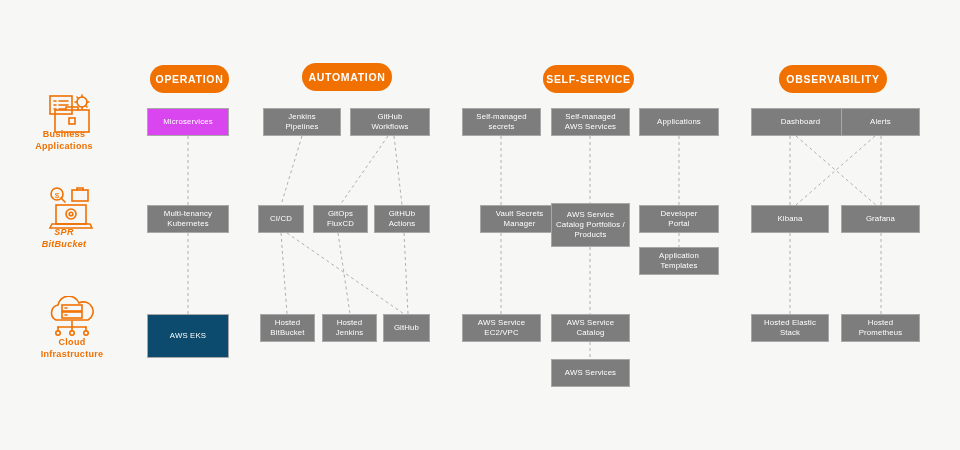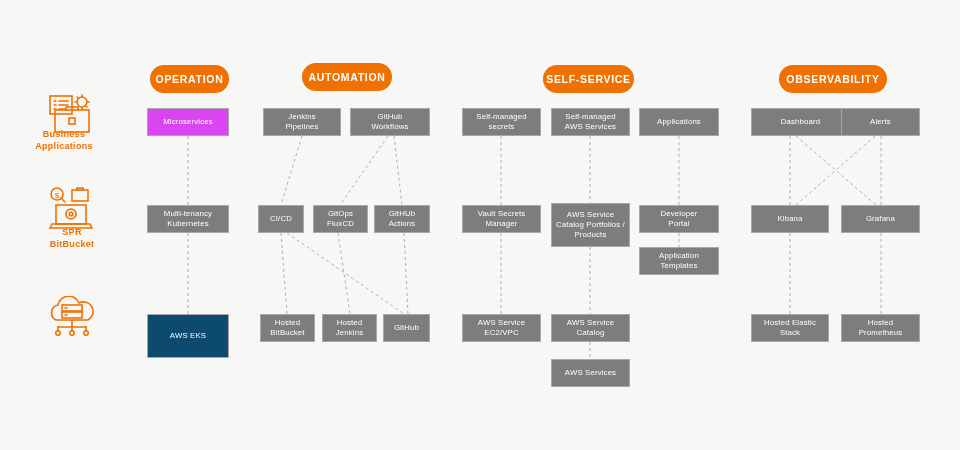--- a/index.html
+++ b/index.html
@@ -126,21 +126,21 @@
         <line x1="19" y1="13" x2="23" y2="17"></line>
         <rect x="30" y="5" width="16" height="11"></rect>
         <path d="M35 5 v-2 h6 v2"></path>
         <rect x="14" y="20" width="30" height="19"></rect>
         <circle cx="29" cy="29" r="5"></circle>
         <circle cx="29" cy="29" r="1.8"></circle>
         <path d="M10 39 h38 l2 4 h-42 z"></path>
       </g>
     </svg>
   </div>
-  <div class="rowlabel" style="left:12px;top:226px;">
+  <div class="rowlabel" style="left:4px;top:226px;font-style:italic;">
     <div>SPR</div>
     <div>BitBucket</div>
   </div>
 
   <div class="rowicon" style="left:42px;top:296px;">
     <svg viewBox="0 0 60 46" width="60" height="46">
       <g stroke="#f07000" stroke-width="1.6" fill="none" stroke-linecap="round">
         <path d="M14 24 a8 8 0 0 1 2-15 a11 11 0 0 1 21 -2 a8 8 0 0 1 9 17 z"></path>
         <rect x="20" y="9" width="20" height="6"></rect>
         <rect x="20" y="16" width="20" height="6"></rect>
@@ -150,20 +150,24 @@
         <line x1="16" y1="31" x2="44" y2="31"></line>
         <line x1="16" y1="31" x2="16" y2="35"></line>
         <line x1="30" y1="31" x2="30" y2="35"></line>
         <line x1="44" y1="31" x2="44" y2="35"></line>
         <circle cx="16" cy="37" r="2.2"></circle>
         <circle cx="30" cy="37" r="2.2"></circle>
         <circle cx="44" cy="37" r="2.2"></circle>
       </g>
     </svg>
   </div>
+  <div class="rowlabel" style="left:12px;top:336px;">
+    <div>Cloud</div>
+    <div>Infrastructure</div>
+  </div>
 
   <div id="pills">
       <div class="pill" style="left: 150px; top: 65px; width: 79px;">OPERATION</div>
       <div class="pill" style="left: 302px; top: 56px; width: 90px; margin-top: 7px;">AUTOMATION</div>
       <div class="pill" style="left: 543px; top: 65px; width: 91px;">SELF-SERVICE</div>
       <div class="pill" style="left: 779px; top: 65px; width: 108px;">OBSERVABILITY</div>
     </div>
 
   <div id="nodes">
       <div class="node" style="left: 147px; top: 108px; width: 82px; height: 28px; background: #d946ef; border-color: rgb(168, 168, 168);">
@@ -201,21 +205,21 @@
       </div>
       <div class="node" style="left: 462px; top: 108px; width: 79px; height: 28px; background: rgb(125, 125, 125); border-color: rgb(168, 168, 168);">
         <span>Self-managed<br>secrets</span>
       </div>
       <div class="node" style="left: 551px; top: 108px; width: 79px; height: 28px; background: rgb(125, 125, 125); border-color: rgb(168, 168, 168);">
         <span>Self-managed<br>AWS Services</span>
       </div>
       <div class="node" style="left: 639px; top: 108px; width: 80px; height: 28px; background: rgb(125, 125, 125); border-color: rgb(168, 168, 168);">
         <span>Applications</span>
       </div>
-      <div class="node" style="left: 462px; top: 205px; width: 79px; height: 28px; background: rgb(125, 125, 125); border-color: rgb(168, 168, 168);">
+      <div class="node" style="left: 480px; top: 205px; width: 79px; height: 28px; background: rgb(125, 125, 125); border-color: rgb(168, 168, 168);">
         <span>Vault Secrets<br>Manager</span>
       </div>
       <div class="node" style="left: 551px; top: 203px; width: 79px; height: 44px; background: rgb(125, 125, 125); border-color: rgb(168, 168, 168);">
         <span>AWS Service<br>Catalog Portfolios /<br>Products</span>
       </div>
       <div class="node" style="left: 639px; top: 205px; width: 80px; height: 28px; background: rgb(125, 125, 125); border-color: rgb(168, 168, 168);">
         <span>Developer<br>Portal</span>
       </div>
       <div class="node" style="left: 639px; top: 247px; width: 80px; height: 28px; background: rgb(125, 125, 125); border-color: rgb(168, 168, 168);">
         <span>Application<br>Templates</span>

